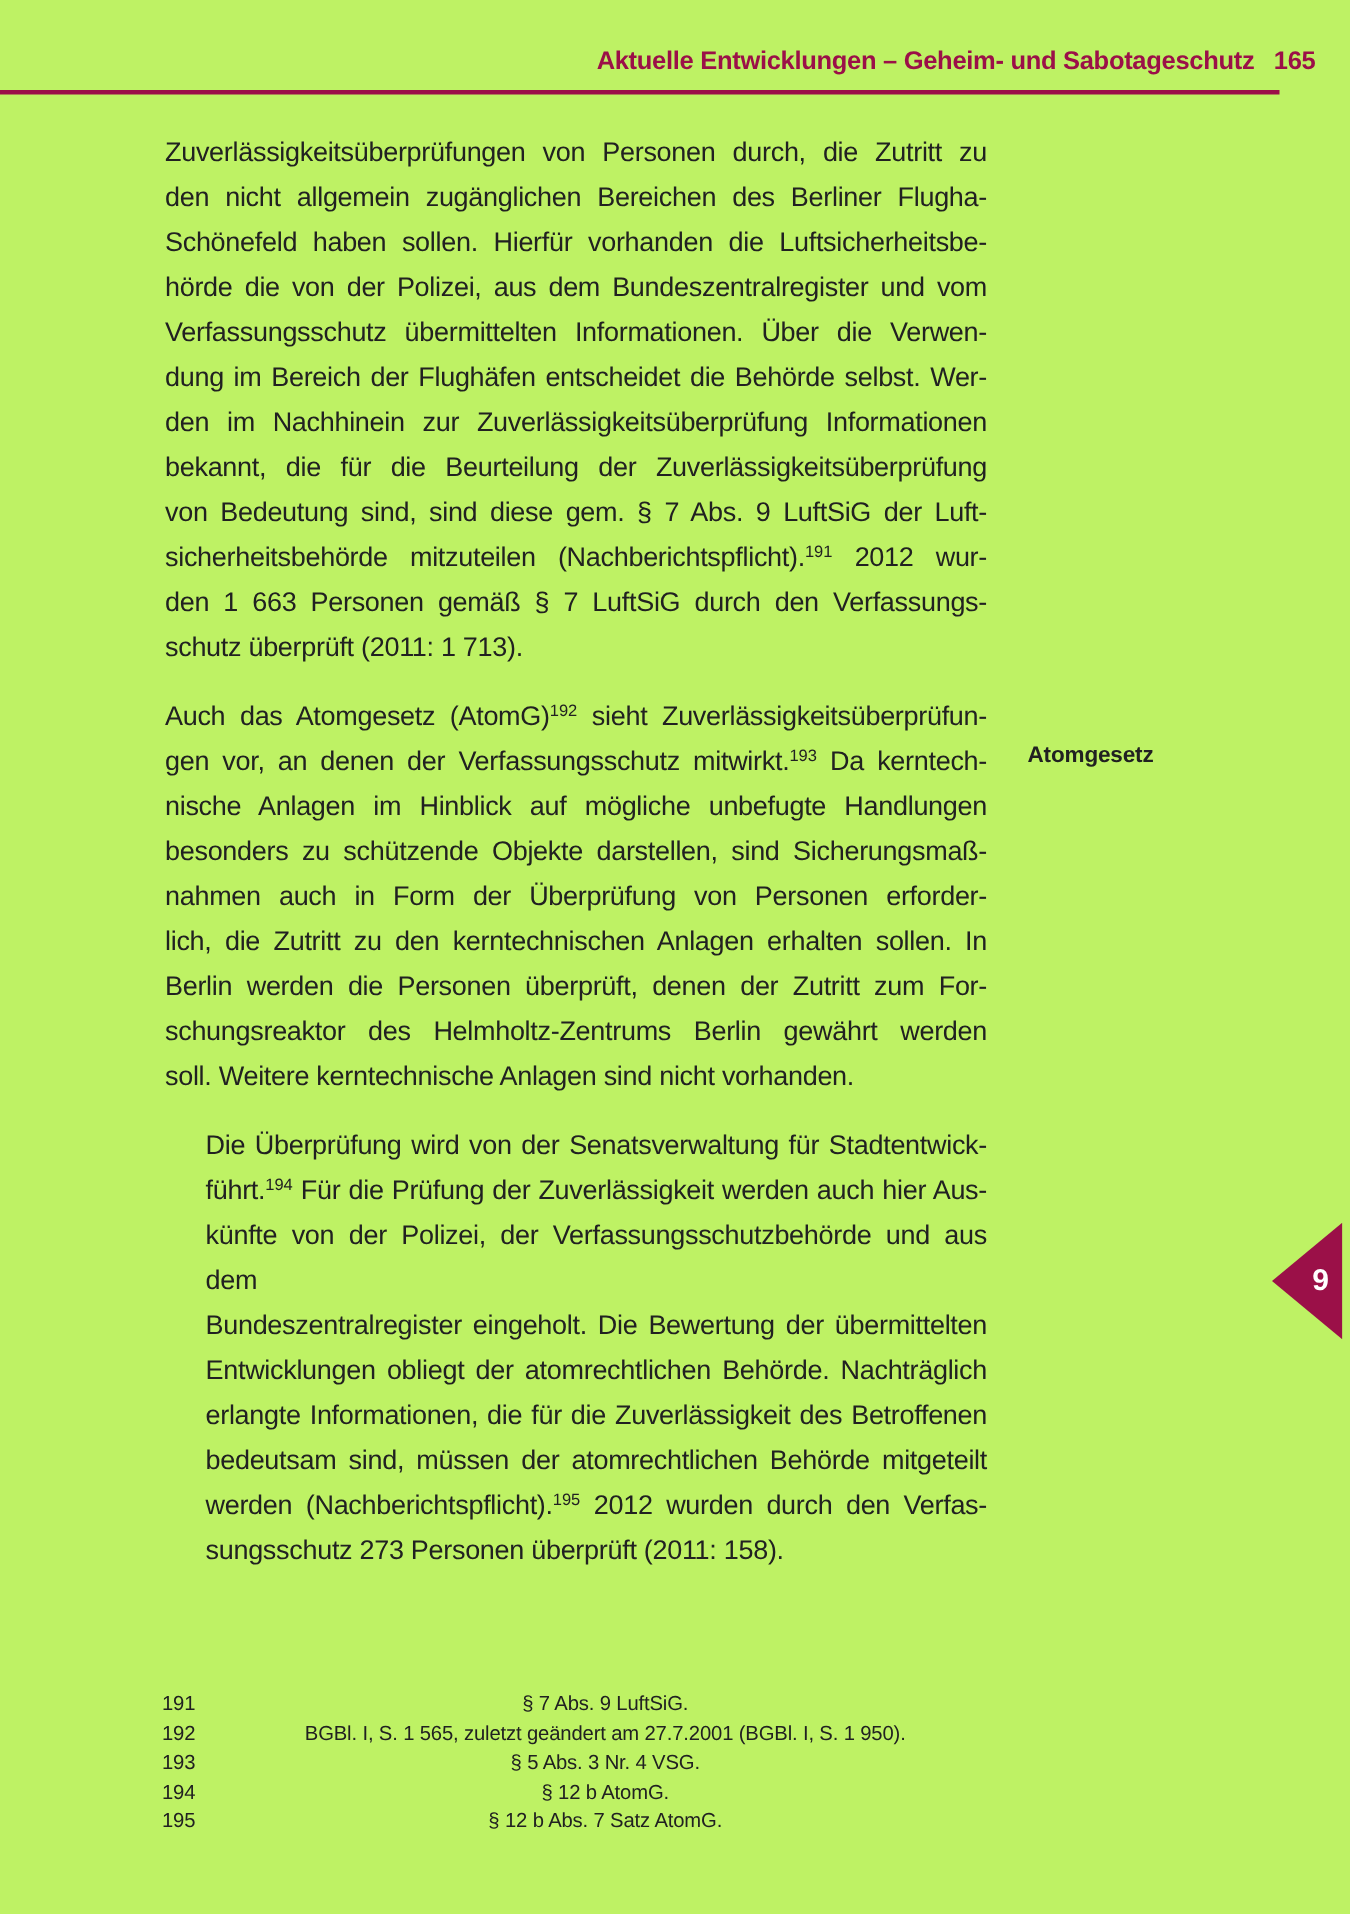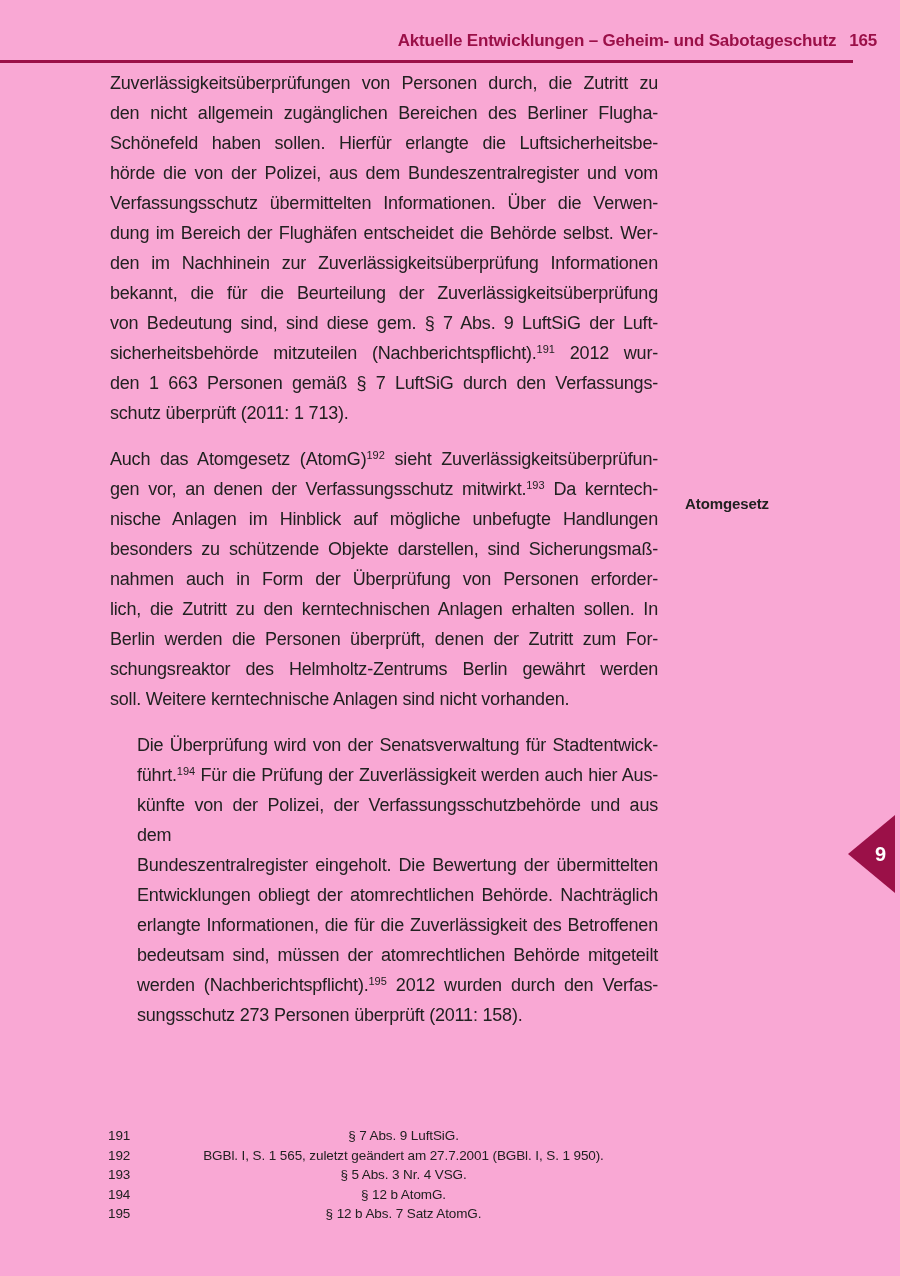--- a/index.html
+++ b/index.html
@@ -3,21 +3,21 @@
 <meta charset="utf-8">
 <style>
   html, body { margin: 0; padding: 0; }
   body {
     width: 900px; height: 1276px;
     background: #ffffff;
     font-family: "Liberation Sans", sans-serif;
     position: relative;
     overflow: hidden;
   }
-  .page { position: absolute; inset: 0; background: #f9a8d4; }
+  .page { position: absolute; inset: 0; background: #bef264; }
 
   
   .header-row {
     position: absolute;
     top: 31px; right: 23px;
     display: flex; align-items: baseline; gap: 13px;
     color: #9B1048;
     font-weight: bold;
     font-size: 17px;
     letter-spacing: -0.2px;
@@ -26,21 +26,21 @@
   .header-rule {
     position: absolute;
     top: 60px; left: 0;
     width: 853px; height: 3px;
     background: #9B1048;
   }
 
   
   .body-col {
     position: absolute;
-    left: 110px; top: 68px;
+    left: 110px; top: 86px;
     width: 548px;
     font-size: 18px;
     line-height: 30px;
     letter-spacing: -0.2px;
     color: #212121;
   }
   .para { margin: 0 0 16px 0; }
   .para:last-child { margin-bottom: 0; margin-left: 27px; }
   .line { text-align: justify; text-align-last: justify; }
   .line.last { text-align-last: left; }
@@ -100,21 +100,21 @@
   <div class="header-row">
     <span>Aktuelle Entwicklungen – Geheim- und Sabotageschutz</span>
     <span>165</span>
   </div>
   <div class="header-rule"></div>
 
   <div class="body-col" id="body-col">
       <div class="para">
         <div class="line">Zuverlässigkeitsüberprüfungen von Personen durch, die Zutritt zu</div>
         <div class="line">den nicht allgemein zugänglichen Bereichen des Berliner Flugha-</div>
-        <div class="line">Schönefeld haben sollen. Hierfür erlangte die Luftsicherheitsbe-</div>
+        <div class="line">Schönefeld haben sollen. Hierfür vorhanden die Luftsicherheitsbe-</div>
         <div class="line">hörde die von der Polizei, aus dem Bundeszentralregister und vom</div>
         <div class="line">Verfassungsschutz übermittelten Informationen. Über die Verwen-</div>
         <div class="line">dung im Bereich der Flughäfen entscheidet die Behörde selbst. Wer-</div>
         <div class="line">den im Nachhinein zur Zuverlässigkeitsüberprüfung Informationen</div>
         <div class="line">bekannt, die für die Beurteilung der Zuverlässigkeitsüberprüfung</div>
         <div class="line">von Bedeutung sind, sind diese gem. § 7 Abs. 9 LuftSiG der Luft-</div>
         <div class="line">sicherheitsbehörde mitzuteilen (Nachberichtspflicht).<sup class="fn-ref">191</sup> 2012 wur-</div>
         <div class="line">den 1 663 Personen gemäß § 7 LuftSiG durch den Verfassungs-</div>
         <div class="line last">schutz überprüft (2011: 1 713).</div>
       </div>

